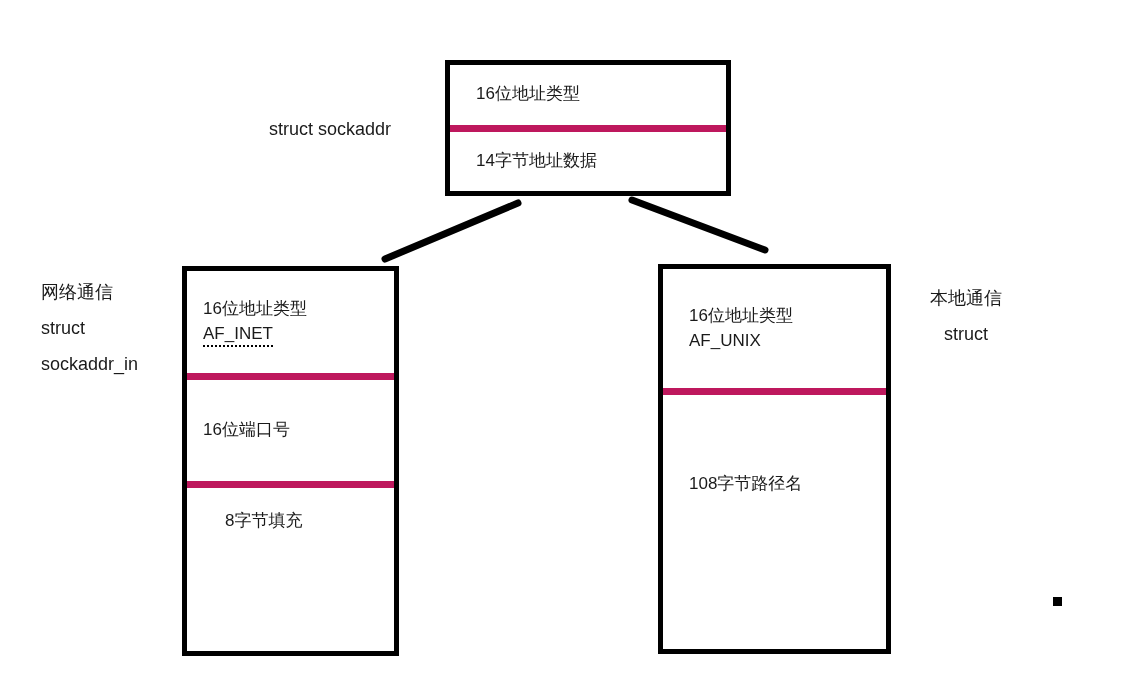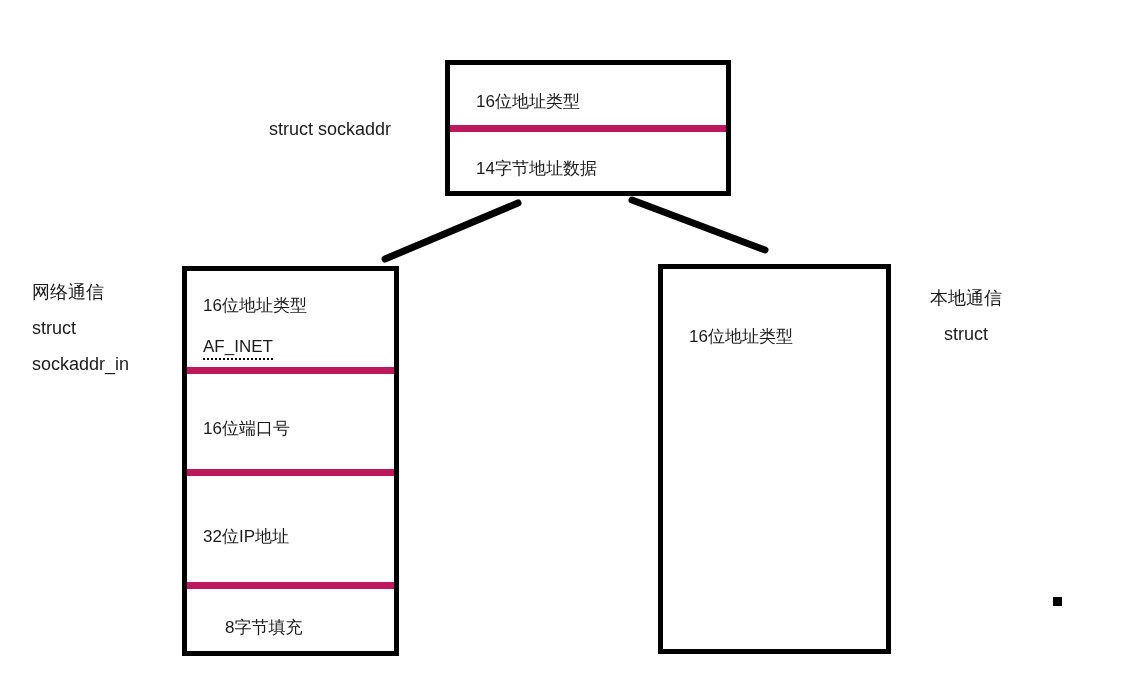--- a/index.html
+++ b/index.html
@@ -39,21 +39,20 @@
     justify-content: center;
     background: #ffffff;
   }
   .row + .row {
     border-top: 7px solid #be185d;
   }
   .row-text {
     font-size: 17px;
     line-height: 1.45;
     white-space: nowrap;
-    margin-top: 16px;
   }
 
   
   #box-sockaddr {
     left: 445px;
     top: 60px;
     width: 286px;
     height: 136px;
   }
   #box-sockaddr .row { flex: 1 1 0; }
@@ -100,21 +99,21 @@
     position: absolute;
     font-size: 18px;
     line-height: 36px;
     white-space: nowrap;
   }
   #label-sockaddr {
     left: 269px;
     top: 111px;
   }
   #label-left-group {
-    left: 32px;
+    left: 41px;
     top: 274px;
   }
   #label-right-group {
     left: 930px;
     top: 280px;
     text-align: center;
   }
   .label .ln { display: block; }
 
   
@@ -164,41 +163,42 @@
       <span class="row-text">16位地址类型</span>
       <span class="row-text" style="">
         <span class="misspelled">AF_INET</span>
       </span>
     </div>
 
     <div class="row r-in-1">
       <span class="row-text">16位端口号</span>
     </div>
 
-    <div class="row r-in-2">
-      <span class="row-text">32位IP地址</span>
-    </div>
 
     <div class="row r-in-3">
       <span class="row-text">8字节填充</span>
     </div>
   </div>
 
   <div class="label" id="label-left-group">
     <span class="ln">网络通信</span>
     <span class="ln">struct</span>
     <span class="ln">sockaddr_in</span>
   </div>
 
   <div class="struct-box" id="box-sockaddr-un">
 
     <div class="row r-un-0">
       <span class="row-text">16位地址类型</span>
-    </div>
-
+      <span class="row-text">AF_UNIX</span>
+    </div>
+
+    <div class="row r-un-1">
+      <span class="row-text">108字节路径名</span>
+    </div>
   </div>
 
   <div class="label" id="label-right-group">
     <span class="ln">本地通信</span>
     <span class="ln">struct</span>
   </div>
 
   <div id="stray-marker"></div>
 
 </div>

